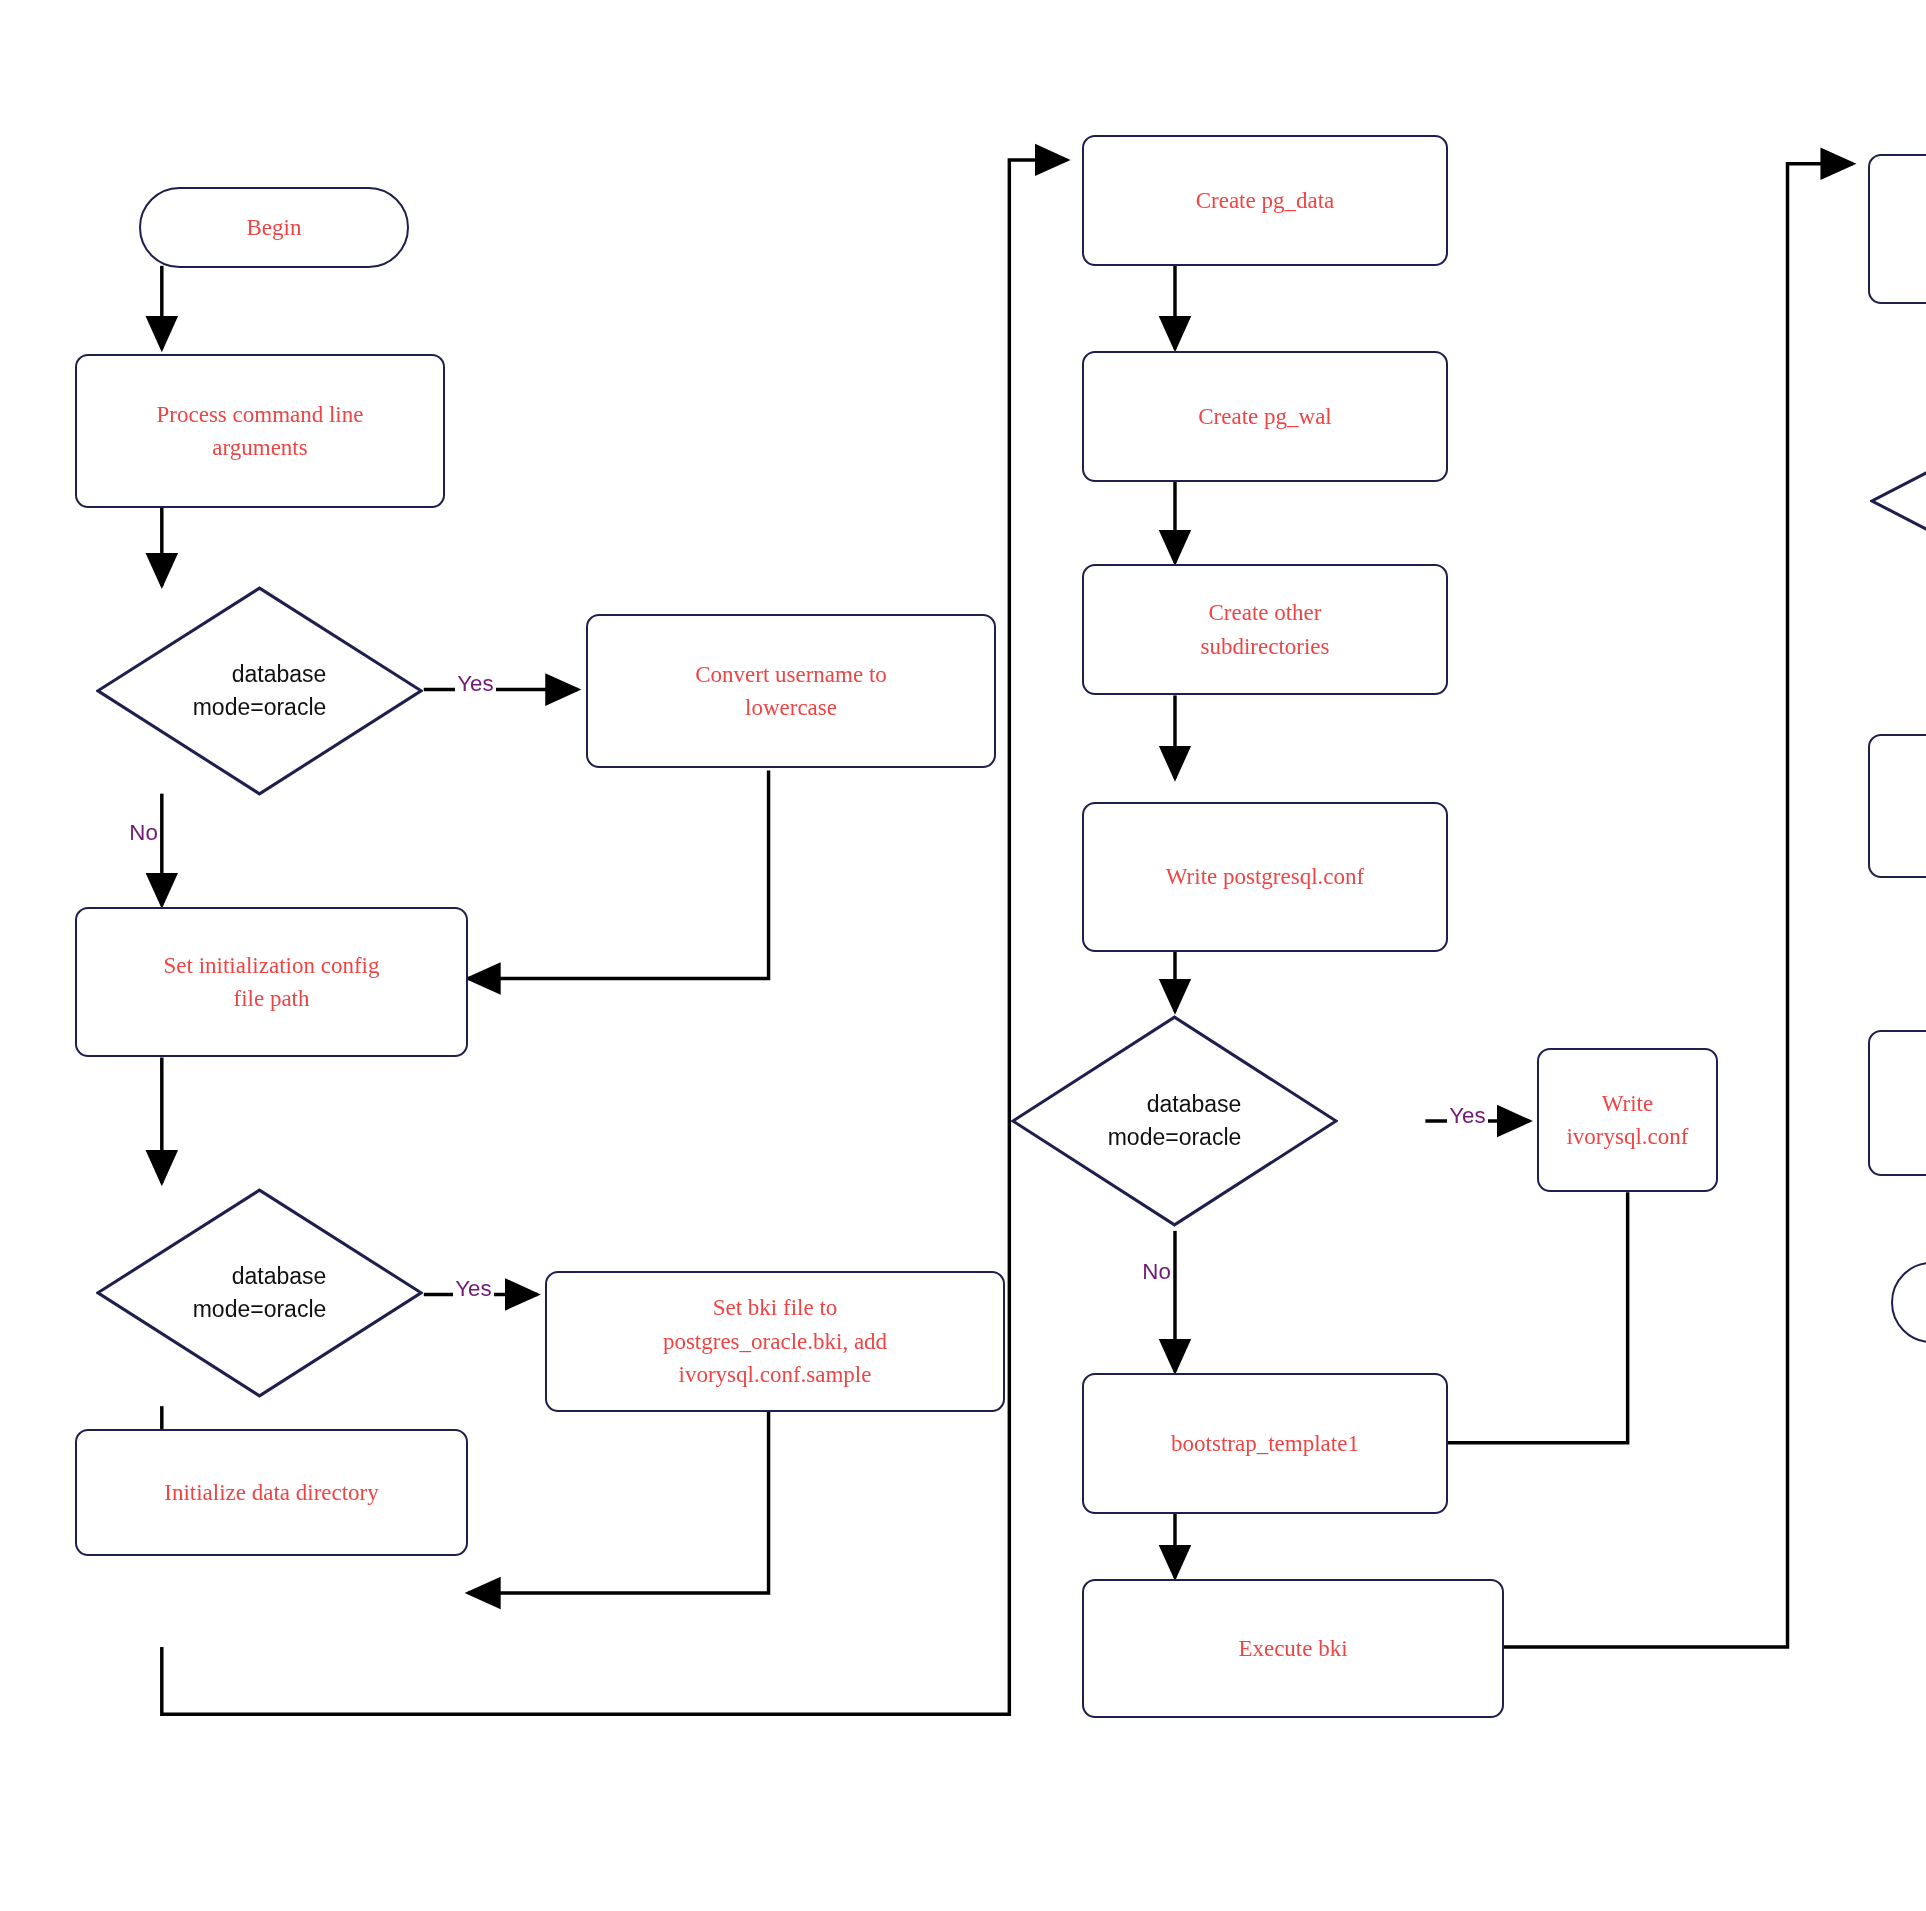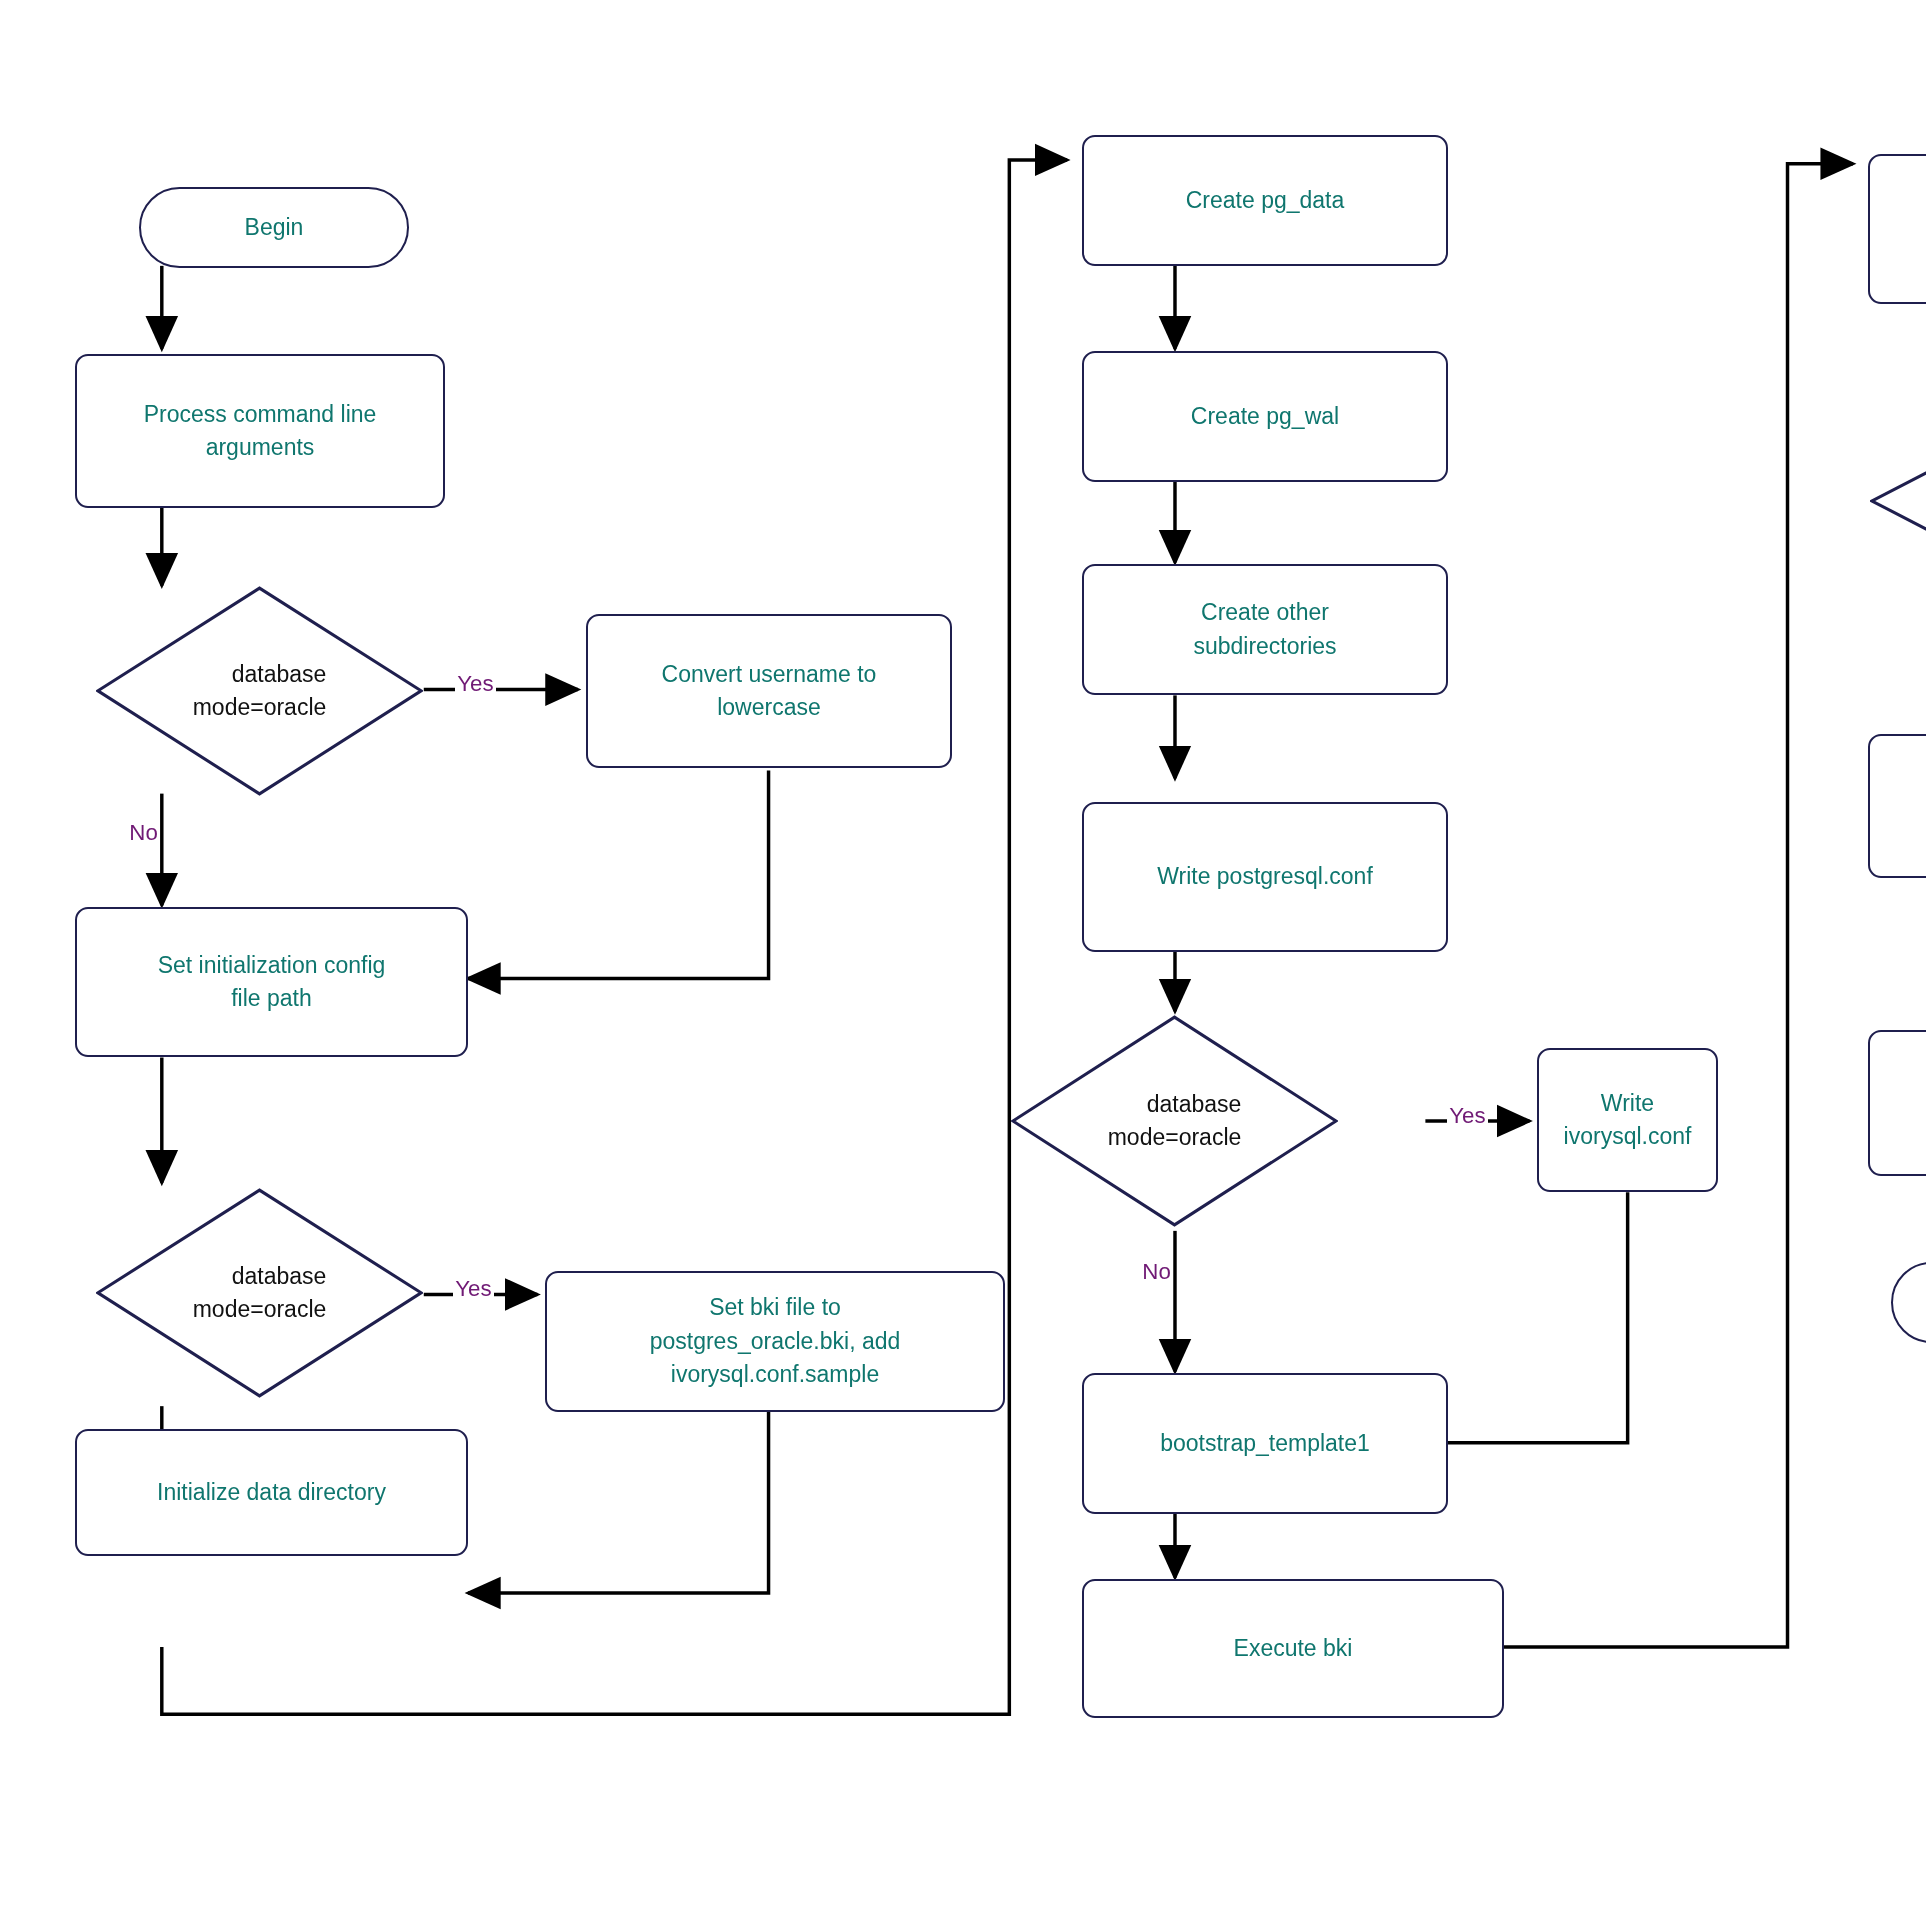--- a/index.html
+++ b/index.html
@@ -12,24 +12,25 @@
   }
   svg.wires{position:absolute;left:0;top:0;width:2704px;height:1912px;pointer-events:none;}
 
   .node{
     position:absolute;
     box-sizing:border-box;
     border:2.3px solid #1f1f4e;
     background:#ffffff;
     display:flex;align-items:center;justify-content:center;
     text-align:center;
-    color:#0f766e;
+    color:#ef4444;
     font-size:23px;
     line-height:1.45;
     padding:3.9px 7px;
+    font-family:Liberation Serif, serif;
   }
   .proc{border-radius:13px;}
   .term{border-radius:385px;}
 
   .diamond{
     position:absolute;
     display:flex;align-items:center;justify-content:center;
   }
   .diamond svg{position:absolute;left:0;top:0;}
   .diamond .dlabel{
@@ -131,21 +132,21 @@
     </svg>
     <span class="dlabel">
       <span>database</span><br>
       <span>mode=oracle</span>
     </span>
   </div>
 
   <div class="edgelabel" style="left:455px;top:672px;">Yes</div>
   <div class="edgelabel" style="left:127px;top:821px;">No</div>
 
-  <div class="node proc" style="left:586px;top:614px;width:366px;height:154px;">
+  <div class="node proc" style="left:586px;top:614px;width:410px;height:154px;">
     <span>
       <span>Convert username to</span><br>
       <span>lowercase</span>
     </span>
   </div>
 
   <div class="node proc" style="left:75px;top:907px;width:393px;height:150px;">
     <span>
       <span>Set initialization config</span><br>
       <span>file path</span>

